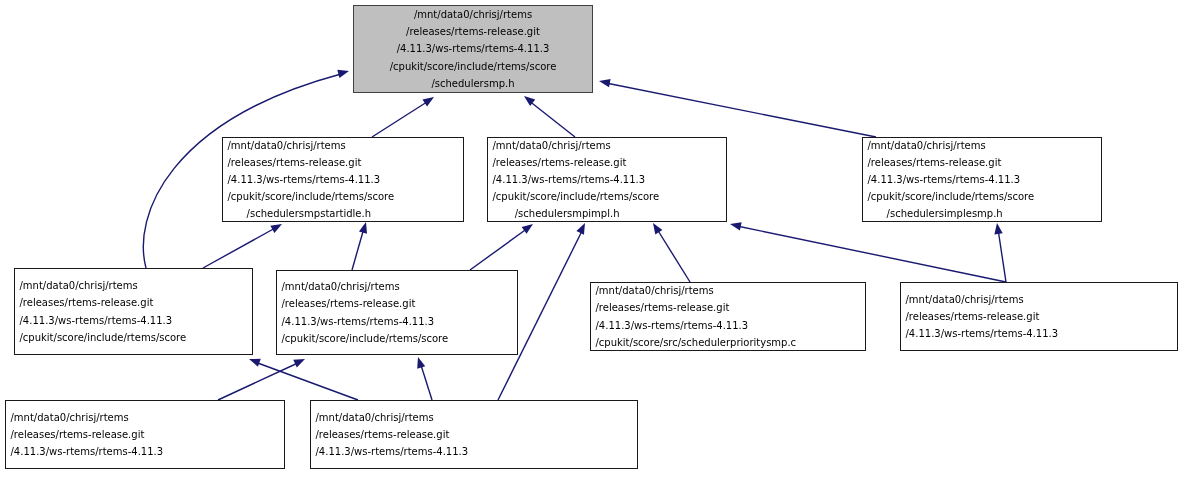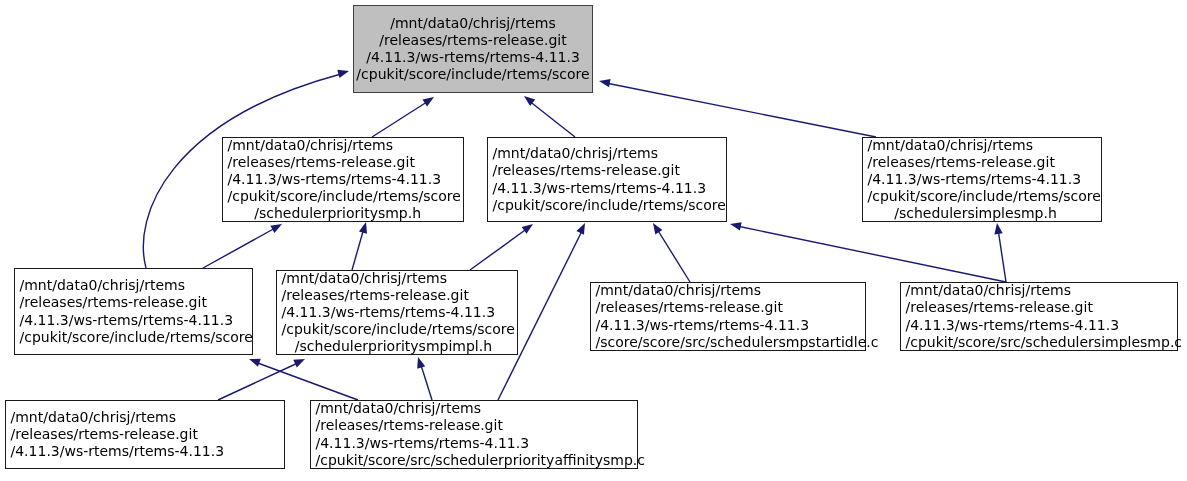--- a/index.html
+++ b/index.html
@@ -1,21 +1,21 @@
 <!DOCTYPE html>
 <html><head>
 <meta charset="utf-8">
 <style>
   html,body{margin:0;padding:0;background:#ffffff;}
   #canvas{position:relative;width:1187px;height:481px;background:#ffffff;
           font-family:"DejaVu Sans","Liberation Sans",sans-serif;overflow:hidden;}
   .node{position:absolute;box-sizing:border-box;border:1px solid #1a1a1a;
         background:#ffffff;display:flex;flex-direction:column;align-items:center;
         justify-content:center;text-align:center;color:#000000;
-        font-size:14px;line-height:17.2px;white-space:pre;z-index:2;}
+        font-size:10px;line-height:17.2px;white-space:pre;z-index:2;}
   .node.root{background:#bfbfbf;border:1px solid #404040;}
   .node .ln{display:block;width:100%;}
   .node .ln.l{text-align:left;padding-left:9px;}
   svg.edges{position:absolute;left:0;top:0;width:1187px;height:481px;z-index:1;
             pointer-events:none;}
 </style>
 </head>
 <body>
 
 <div id="canvas">
@@ -43,24 +43,24 @@
       <path d="M 1006,282 L 998,229" stroke="#191970" stroke-width="1.4" fill="none"></path>
       <polygon points="0,0 -11,4.2 -11,-4.2" fill="#191970" transform="translate(997,223) rotate(-98)"></polygon>
       <path d="M 218,400 L 300,362" stroke="#191970" stroke-width="1.4" fill="none"></path>
       <polygon points="0,0 -11,4.2 -11,-4.2" fill="#191970" transform="translate(305,359) rotate(-25)"></polygon>
       <path d="M 358,400 L 255,362" stroke="#191970" stroke-width="1.4" fill="none"></path>
       <polygon points="0,0 -11,4.2 -11,-4.2" fill="#191970" transform="translate(249,359) rotate(-160)"></polygon>
       <path d="M 432,400 L 420,362" stroke="#191970" stroke-width="1.4" fill="none"></path>
       <polygon points="0,0 -11,4.2 -11,-4.2" fill="#191970" transform="translate(418,357) rotate(-107)"></polygon>
     </svg>
   <div id="node-layer">
-      <div class="node root" style="left: 353px; top: 5px; width: 240px; height: 88px;"><span class="ln">/mnt/data0/chrisj/rtems</span><span class="ln">/releases/rtems-release.git</span><span class="ln">/4.11.3/ws-rtems/rtems-4.11.3</span><span class="ln">/cpukit/score/include/rtems/score</span></div>
-      <div class="node" style="left: 222px; top: 137px; width: 242px; height: 85px;"><span class="ln l">/mnt/data0/chrisj/rtems</span><span class="ln l">/releases/rtems-release.git</span><span class="ln l">/4.11.3/ws-rtems/rtems-4.11.3</span><span class="ln l">/cpukit/score/include/rtems/score</span><span class="ln l">      /schedulerprioritysmp.h</span></div>
-      <div class="node" style="left: 487px; top: 137px; width: 240px; height: 85px;"><span class="ln l">/mnt/data0/chrisj/rtems</span><span class="ln l">/releases/rtems-release.git</span><span class="ln l">/4.11.3/ws-rtems/rtems-4.11.3</span><span class="ln l">/cpukit/score/include/rtems/score</span></div>
+      <div class="node root" style="left: 353px; top: 5px; width: 240px; height: 88px;"><span class="ln">/mnt/data0/chrisj/rtems</span><span class="ln">/releases/rtems-release.git</span><span class="ln">/4.11.3/ws-rtems/rtems-4.11.3</span><span class="ln">/cpukit/score/include/rtems/score</span><span class="ln">/schedulersmp.h</span></div>
+      <div class="node" style="left: 222px; top: 137px; width: 242px; height: 85px;"><span class="ln l">/mnt/data0/chrisj/rtems</span><span class="ln l">/releases/rtems-release.git</span><span class="ln l">/4.11.3/ws-rtems/rtems-4.11.3</span><span class="ln l">/cpukit/score/include/rtems/score</span><span class="ln l">      /schedulersmpstartidle.h</span></div>
+      <div class="node" style="left: 487px; top: 137px; width: 240px; height: 85px;"><span class="ln l">/mnt/data0/chrisj/rtems</span><span class="ln l">/releases/rtems-release.git</span><span class="ln l">/4.11.3/ws-rtems/rtems-4.11.3</span><span class="ln l">/cpukit/score/include/rtems/score</span><span class="ln l">       /schedulersmpimpl.h</span></div>
       <div class="node" style="left: 862px; top: 137px; width: 240px; height: 85px;"><span class="ln l">/mnt/data0/chrisj/rtems</span><span class="ln l">/releases/rtems-release.git</span><span class="ln l">/4.11.3/ws-rtems/rtems-4.11.3</span><span class="ln l">/cpukit/score/include/rtems/score</span><span class="ln l">      /schedulersimplesmp.h</span></div>
       <div class="node" style="left: 14px; top: 268px; width: 239px; height: 87px;"><span class="ln l">/mnt/data0/chrisj/rtems</span><span class="ln l">/releases/rtems-release.git</span><span class="ln l">/4.11.3/ws-rtems/rtems-4.11.3</span><span class="ln l">/cpukit/score/include/rtems/score</span></div>
-      <div class="node" style="left: 276px; top: 270px; width: 242px; height: 85px;"><span class="ln l">/mnt/data0/chrisj/rtems</span><span class="ln l">/releases/rtems-release.git</span><span class="ln l">/4.11.3/ws-rtems/rtems-4.11.3</span><span class="ln l">/cpukit/score/include/rtems/score</span><span class="ln l">   /schedulerprioritysmpimpl.h</span></div>
-      <div class="node" style="left: 590px; top: 282px; width: 276px; height: 69px;"><span class="ln l">/mnt/data0/chrisj/rtems</span><span class="ln l">/releases/rtems-release.git</span><span class="ln l">/4.11.3/ws-rtems/rtems-4.11.3</span><span class="ln l">/score/score/src/schedulersmpstartidle.c</span></div>
-      <div class="node" style="left: 900px; top: 282px; width: 278px; height: 69px;"><span class="ln l">/mnt/data0/chrisj/rtems</span><span class="ln l">/releases/rtems-release.git</span><span class="ln l">/4.11.3/ws-rtems/rtems-4.11.3</span><span class="ln l">/cpukit/score/src/schedulersimplesmp.c</span></div>
+      <div class="node" style="left: 276px; top: 270px; width: 242px; height: 85px;"><span class="ln l">/mnt/data0/chrisj/rtems</span><span class="ln l">/releases/rtems-release.git</span><span class="ln l">/4.11.3/ws-rtems/rtems-4.11.3</span><span class="ln l">/cpukit/score/include/rtems/score</span></div>
+      <div class="node" style="left: 590px; top: 282px; width: 276px; height: 69px;"><span class="ln l">/mnt/data0/chrisj/rtems</span><span class="ln l">/releases/rtems-release.git</span><span class="ln l">/4.11.3/ws-rtems/rtems-4.11.3</span><span class="ln l">/cpukit/score/src/schedulerprioritysmp.c</span></div>
+      <div class="node" style="left: 900px; top: 282px; width: 278px; height: 69px;"><span class="ln l">/mnt/data0/chrisj/rtems</span><span class="ln l">/releases/rtems-release.git</span><span class="ln l">/4.11.3/ws-rtems/rtems-4.11.3</span></div>
       <div class="node" style="left: 5px; top: 400px; width: 280px; height: 69px;"><span class="ln l">/mnt/data0/chrisj/rtems</span><span class="ln l">/releases/rtems-release.git</span><span class="ln l">/4.11.3/ws-rtems/rtems-4.11.3</span></div>
-      <div class="node" style="left: 310px; top: 400px; width: 328px; height: 69px;"><span class="ln l">/mnt/data0/chrisj/rtems</span><span class="ln l">/releases/rtems-release.git</span><span class="ln l">/4.11.3/ws-rtems/rtems-4.11.3</span><span class="ln l">/cpukit/score/src/schedulerpriorityaffinitysmp.c</span></div>
+      <div class="node" style="left: 310px; top: 400px; width: 328px; height: 69px;"><span class="ln l">/mnt/data0/chrisj/rtems</span><span class="ln l">/releases/rtems-release.git</span><span class="ln l">/4.11.3/ws-rtems/rtems-4.11.3</span></div>
     </div>
 </div>
 
 </body></html>

